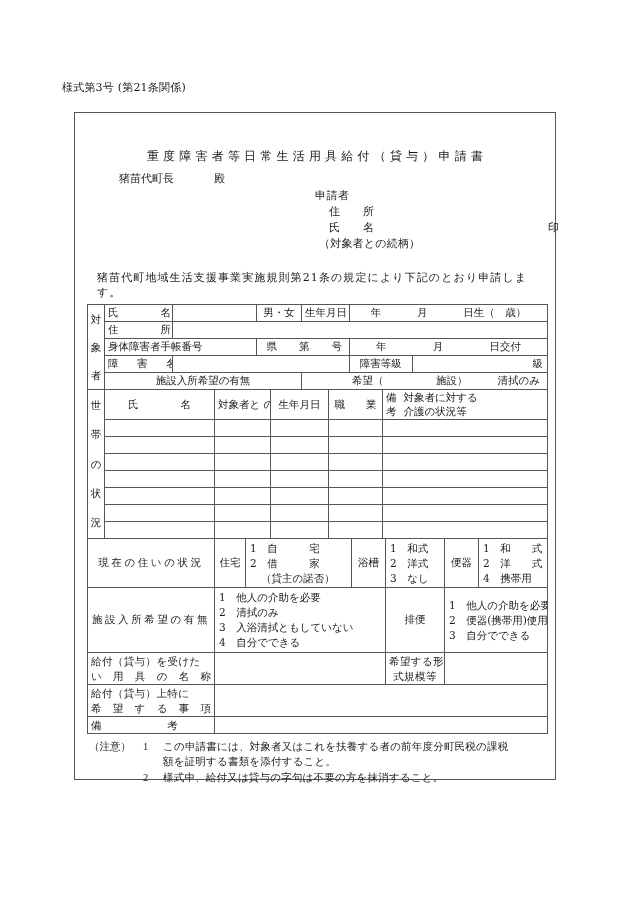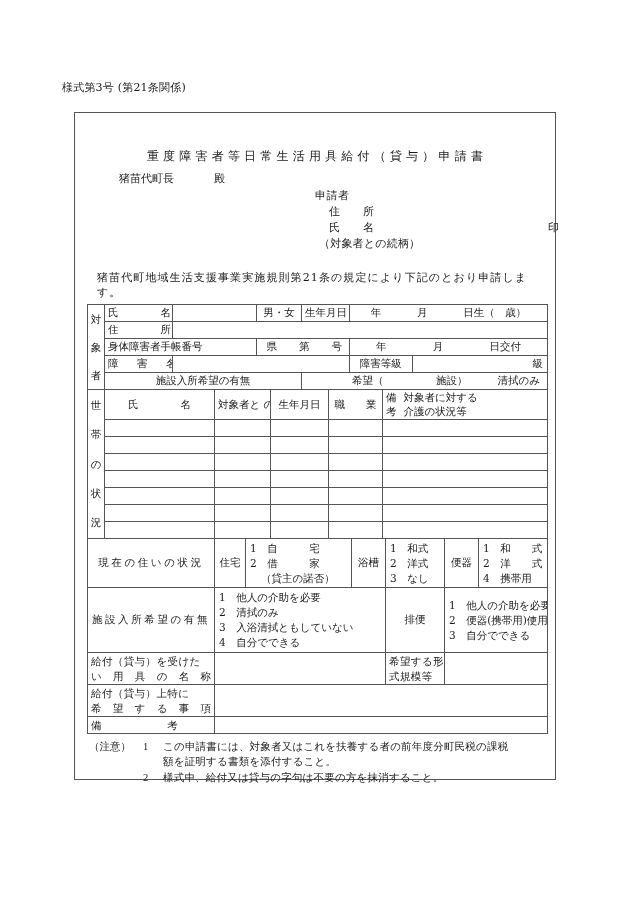--- a/index.html
+++ b/index.html
@@ -440,21 +440,21 @@
             <span class="o">3　自分でできる</span>
           </td>
         </tr>
 
         <tr>
           <td class="ll" style="height:32px">
             <span class="justify">給付（貸与）を受けた</span>
             <span class="justify">い　用　具　の　名　称</span>
           </td>
           <td colspan="3"></td>
-          <td class="ll" style="">
+          <td class="ll" style="text-align:center">
             <span class="justify">希望する形</span>
             <span class="justify">式規模等</span>
           </td>
           <td colspan="2"></td>
         </tr>
 
         <tr>
           <td class="ll" style="height:32px">
             <span class="justify">給付（貸与）上特に</span>
             <span class="justify">希　望　す　る　事　項</span>

